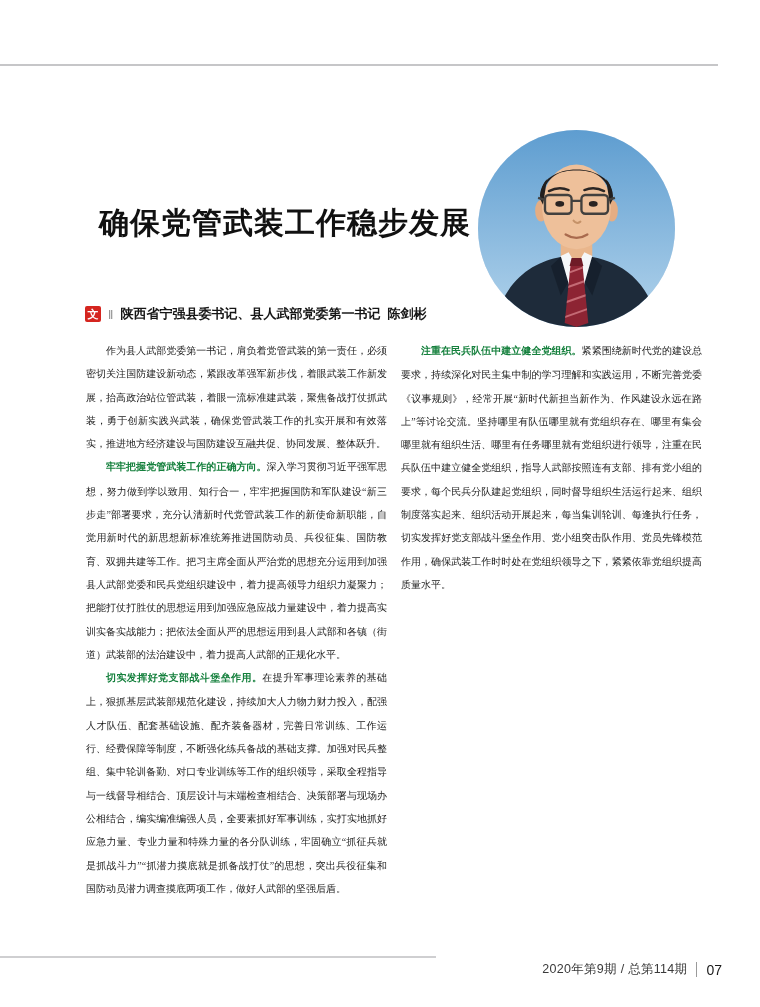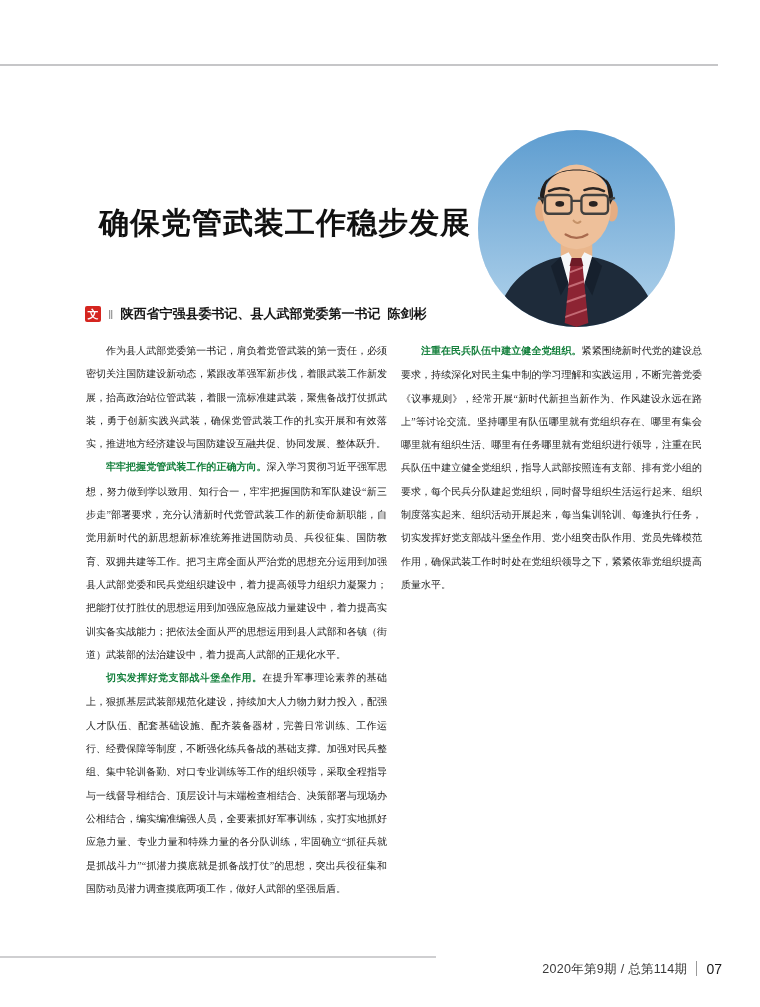--- a/index.html
+++ b/index.html
@@ -40,21 +40,21 @@
     column-count:2;column-gap:14px;column-fill:auto;overflow:hidden;
     font-size:10px;line-height:23.3px;text-align:justify;color:#1c1c1c;
     text-justify:inter-ideograph;
   }
   .body-columns p{margin:0;text-indent:2em;}
   .para-lead{
     font-family:Liberation Mono, monospace;font-weight:700;color:#15803d;
   }
 
   .footer{
-    position:absolute;top:961px;right:38px;display:flex;align-items:flex-start;gap:9px;
+    position:absolute;top:961px;right:38px;display:flex;align-items:center;gap:9px;
     font-family:"Liberation Sans", sans-serif;color:#3a3a3a;
   }
   .footer-issue{font-size:12.5px;letter-spacing:.3px;}
   .footer-divider{width:1px;height:15px;background:#9a9a9a;}
   .footer-pagenum{font-size:14px;font-weight:400;color:#1a1a1a;}
 </style>
 </head>
 <body>
 
 <div class="page">

